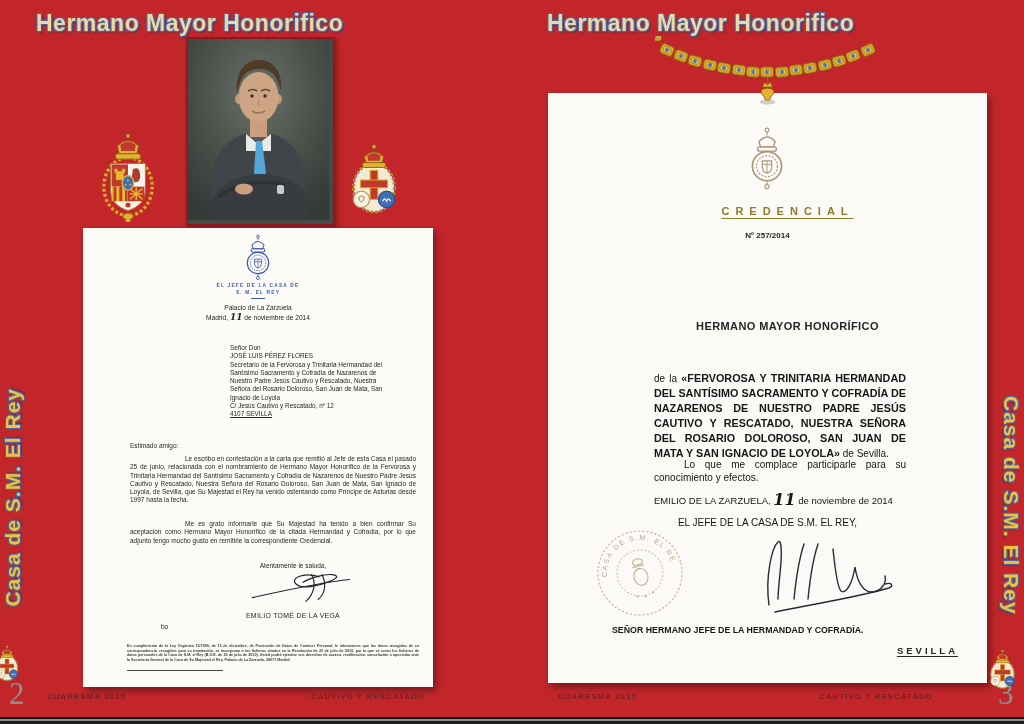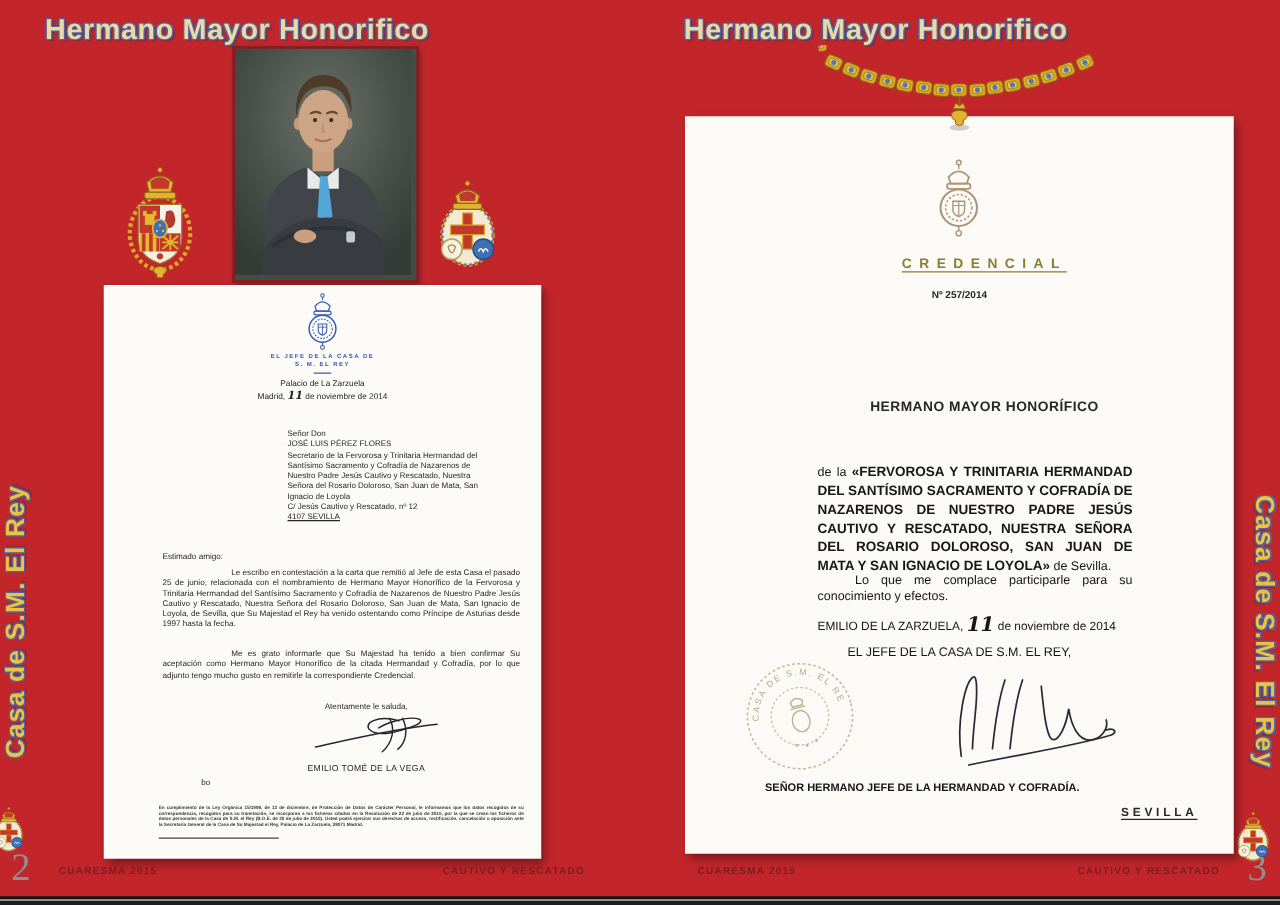--- a/index.html
+++ b/index.html
@@ -77,21 +77,21 @@
   .cr-date{position:absolute;left:106px;top:396px;width:290px;font-size:9.5px;color:#161616;white-space:nowrap;}
   .cr-date .hand{font-size:16px;position:relative;top:1px;}
   .cr-jefe{position:absolute;top:424px;width:100%;text-align:center;font-size:10px;color:#161616;}
   .cr-addr{position:absolute;left:64px;top:532px;font-size:8.8px;font-weight:600;color:#161616;}
   .cr-city{position:absolute;left:250px;top:552px;width:160px;text-align:right;font-size:9.5px;font-weight:bold;letter-spacing:3px;text-decoration:underline;text-underline-offset:2px;}
 
   
   .footer{
     position:absolute;top:692px;font-size:8px;font-weight:bold;letter-spacing:1px;color:#762023;
   }
-  .f-right{text-align:right;}
+  .f-right{text-align:center;}
   .pagenum{
     position:absolute;top:678px;font-family:"Liberation Serif",serif;
     font-size:31px;color:#8f8f8f;font-weight:normal;line-height:1;
   }
   .bottom-strip{
     position:absolute;left:0;bottom:0;width:100%;height:7px;
     background:linear-gradient(to bottom,#141414 0 2px,#8f8f8f 2px 4px,#1e1e1e 4px 7px);
   }
 </style>
 </head>

